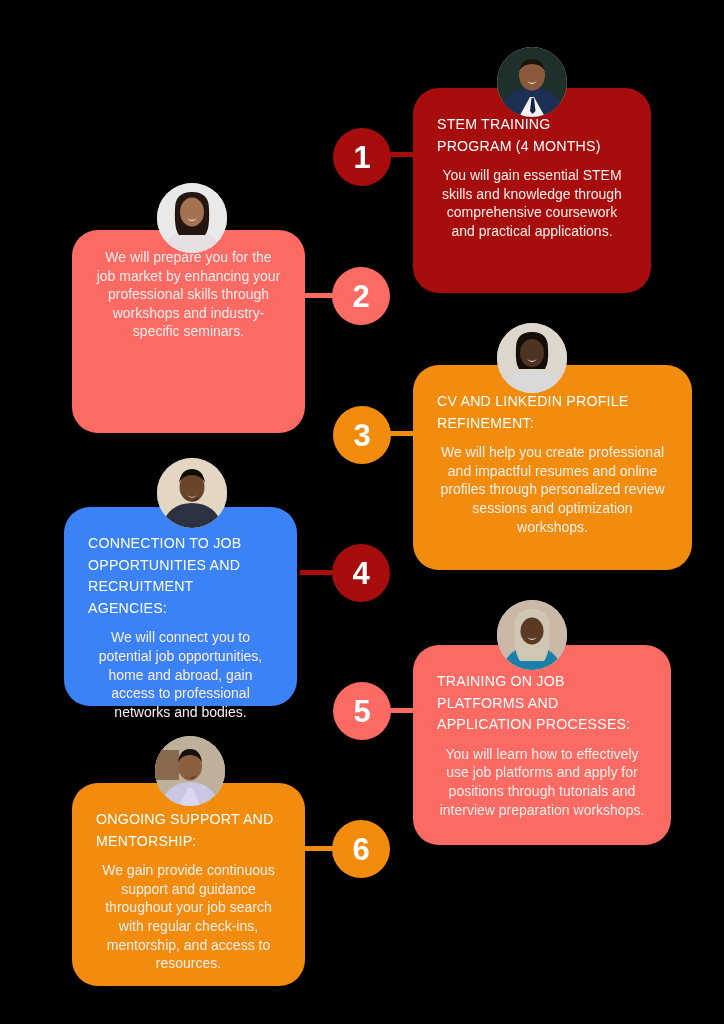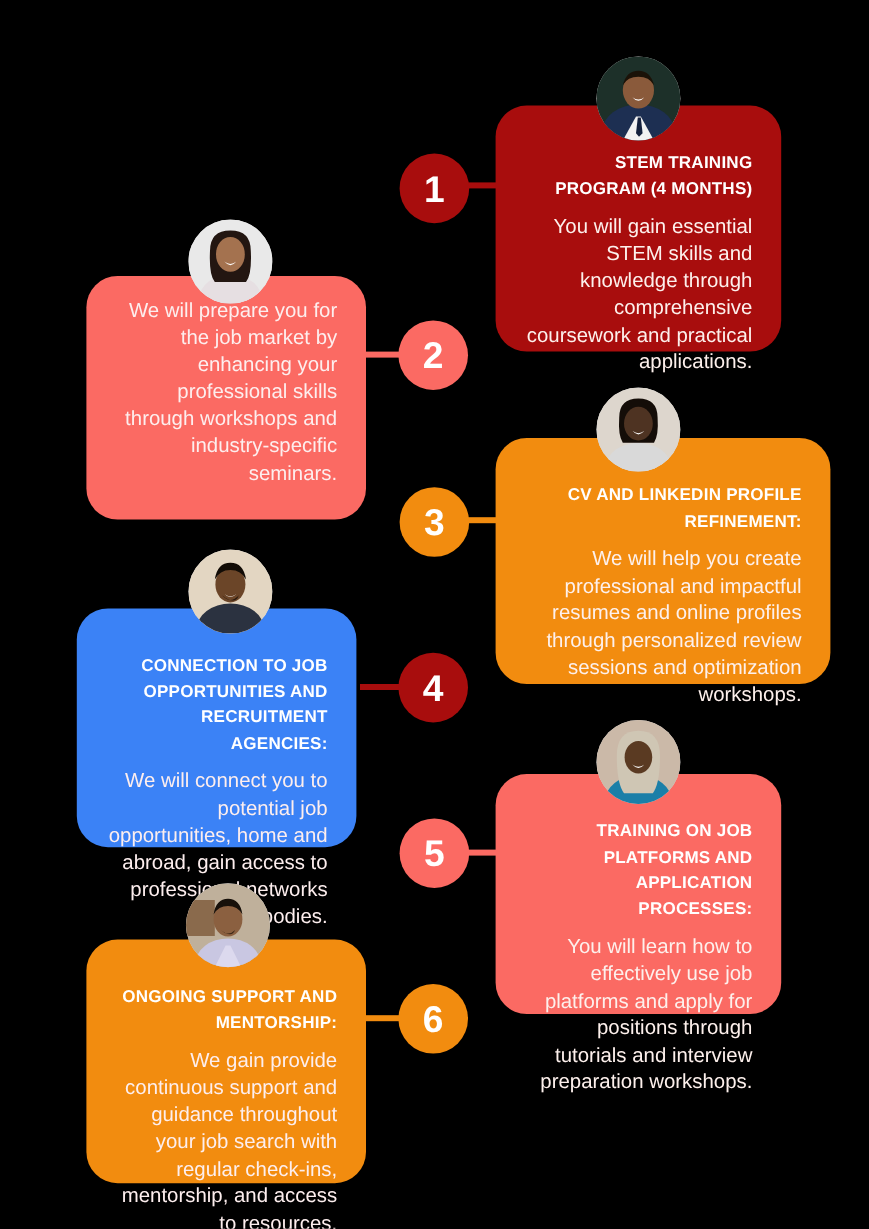--- a/index.html
+++ b/index.html
@@ -14,34 +14,34 @@
 
   
   .card{
     position:absolute;
     border-radius:26px;
     box-sizing:border-box;
     padding:18px 20px 20px;
     display:flex;flex-direction:column;
   }
   .card-title{
-    font-weight:bold;
+    font-weight:normal;
     font-size:14.2px;
     line-height:1.52;
     letter-spacing:.2px;
     color:#ffffff;
-    text-align:right;
-    margin:20px 4px 9px;
+    text-align:left;
+    margin:8px 4px 9px;
     text-transform:uppercase;
   }
   .card-body{
-    font-size:17px;
+    font-size:14px;
     line-height:1.33;
     color:#fdeeee;
-    text-align:right;
+    text-align:center;
     margin:0 4px;
     font-weight:400;
   }
   .card.right .card-body{color:#fdf0ec;}
 
   
   .badge{
     position:absolute;
     width:58px;height:58px;border-radius:50%;
     display:flex;align-items:center;justify-content:center;
@@ -132,21 +132,21 @@
       <rect width="70" height="70" fill="#e3d6c2"></rect>
       <ellipse cx="35" cy="66" rx="28" ry="21" fill="#2b3240"></ellipse>
       <ellipse cx="35" cy="29" rx="12.5" ry="15" fill="#6b4528"></ellipse>
       <path d="M22 25 q2-14 13-14 t13 14 q-4-8-13-8 t-13 8z" fill="#120c06"></path>
       <path d="M28 38 q7 8 14 0 q-3 9-14 0z" fill="#2a1a0e"></path>
       <path d="M30 37 q5 4 10 0 q-5 5-10 0z" fill="#fff"></path>
     </svg>
   </div>
 
   <div class="connector" style="left:382px;top:708px;width:40px;background:#FB6A63;"></div>
-  <div class="card right" style="left:413px;top:645px;width:238px;height:200px;background:#FB6A63;">
+  <div class="card right" style="left:413px;top:645px;width:258px;height:200px;background:#FB6A63;">
     <div class="card-title">TRAINING ON JOB PLATFORMS AND APPLICATION PROCESSES:</div>
     <div class="card-body">You will learn how to effectively use job platforms and apply for positions through tutorials and interview preparation workshops.</div>
   </div>
   <div class="badge" style="left:333px;top:682px;background:#FB6A63;">
     <span>5</span>
   </div>
   <div class="avatar" style="left:497px;top:600px;">
     <svg viewBox="0 0 70 70" aria-hidden="true">
       <rect width="70" height="70" fill="#cbb9a8"></rect>
       <ellipse cx="35" cy="68" rx="28" ry="22" fill="#1b7fa8"></ellipse>

